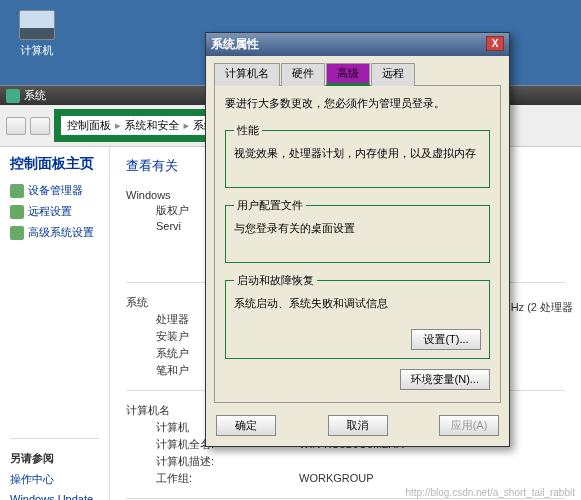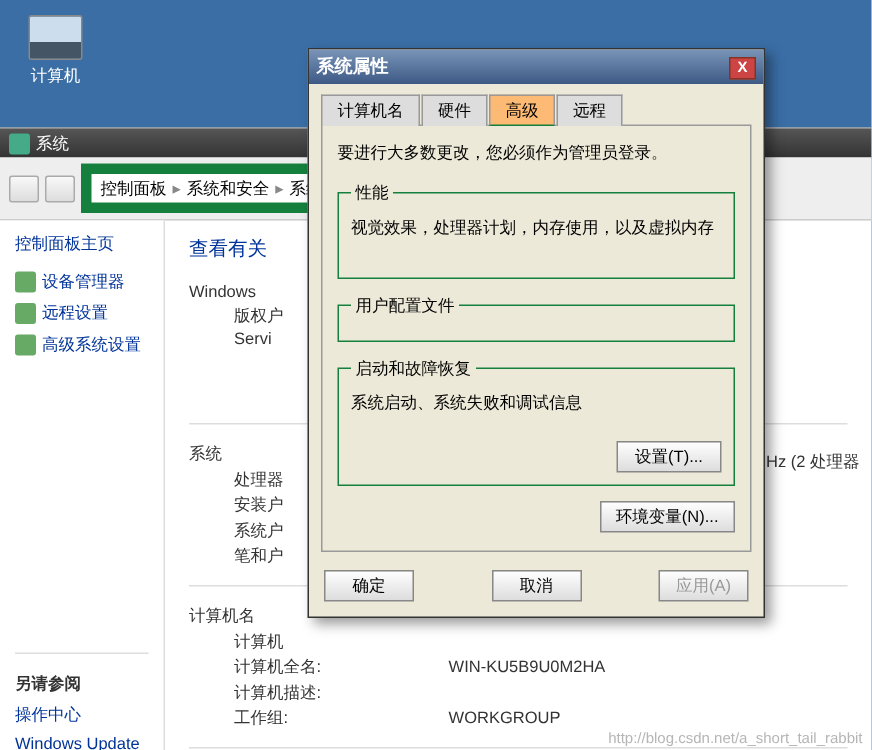--- a/index.html
+++ b/index.html
@@ -13,39 +13,39 @@
 .explorer-title { background: linear-gradient(#555,#333); color: #fff; padding: 2px 6px; display: flex; align-items: center; }
 .explorer-title .ti { width: 14px; height: 14px; background: #4a8; margin-right: 4px; border-radius: 2px; }
 .explorer-nav { background: #eee; border-bottom: 1px solid #ccc; padding: 4px 6px; display: flex; align-items: center; gap: 4px; }
 .navbtn { width: 20px; height: 18px; background: linear-gradient(#f8f8f8,#ddd); border: 1px solid #aaa; border-radius: 2px; }
 .breadcrumb { background: #fff; border: 7px solid #15803d; padding: 2px 6px; display: flex; align-items: center; gap: 4px; }
 .breadcrumb span { color: #000; }
 .breadcrumb .sep { color: #888; }
 
 .explorer-body { display: flex; height: calc(100% - 45px); }
 .sidepanel { width: 110px; background: #fff; border-right: 1px solid #ddd; padding: 8px 10px; }
-.sidepanel h4 { color: #003399; font-size: 11px; font-weight: normal; margin-bottom: 10px; }
+.sidepanel h4 { color: #003399; font-size: 14px; font-weight: bold; margin-bottom: 10px; }
 .sidelink { display: flex; align-items: center; gap: 4px; margin: 6px 0; color: #003399; cursor: pointer; text-align: right; }
 .sidelink .sic { width: 14px; height: 14px; background: #6a6; border-radius: 2px; }
 .hr { border-top: 1px solid #ddd; margin: 12px 0; }
 
 .content { flex: 1; padding: 10px 16px; color: #333; position: relative; }
 .content h3 { font-size: 13px; font-weight: normal; color: #003399; margin-bottom: 6px; }
 .content .row { font-size: 11px; margin: 2px 0; }
 .content .lab { display: inline-block; width: 110px; }
 .content .lab2 { display: inline-block; width: 80px; margin-left: 30px; }
 .content .ghz { position: absolute; right: 8px; top: 153px; }
 
 
 .modal { position: absolute; top: 32px; left: 205px; width: 305px; background: #ece9d8; border: 1px solid #333; box-shadow: 4px 4px 8px rgba(0,0,0,.4); }
-.modal-title { background: linear-gradient(#4a6,#234); background: linear-gradient(#7a94b8,#3d5a85); color: #fff; padding: 3px 5px; display: flex; justify-content: space-between; align-items: flex-end; font-size: 12px; font-weight: bold; }
+.modal-title { background: linear-gradient(#4a6,#234); background: linear-gradient(#7a94b8,#3d5a85); color: #fff; padding: 3px 5px; display: flex; justify-content: space-between; align-items: flex-start; font-size: 12px; font-weight: bold; }
 .closebtn { width: 18px; height: 15px; background: #c44; color: #fff; text-align: center; line-height: 13px; border: 1px solid #832; font-weight: bold; cursor: pointer; font-size: 10px; }
 .tabs { display: flex; padding: 6px 8px 0; gap: 1px; }
 .tab { background: #ece9d8; border: 1px solid #999; border-bottom: none; padding: 2px 10px; font-size: 11px; cursor: pointer; position: relative; top: 1px; }
-.tab.active { background: #fdba74; border-bottom: 1px solid #15803d; }
+.tab.active { background: #a21caf; border-bottom: 3px solid #15803d; }
 .tab:not(.active) { background: #ddd; }
 .tabpane { margin: 0 8px 8px; border: 1px solid #999; background: #ece9d8; padding: 10px; }
 .tabpane .note { font-size: 11px; margin-bottom: 12px; }
 fieldset { border: 1px solid #15803d; padding: 8px; margin-bottom: 10px; font-size: 11px; }
 legend { font-size: 11px; padding: 0 3px; }
 fieldset .desc { margin-bottom: 18px; }
 .btnrow { text-align: right; }
 .winbtn { background: linear-gradient(#fefefe,#ddd); border: 1px solid #888; padding: 2px 10px; font-size: 11px; cursor: pointer; min-width: 70px; }
 .modal-btns { text-align: right; padding: 4px 10px 10px; display: flex; justify-content: space-between; gap: 6px; }
 .modal-btns .winbtn { min-width: 60px; }
@@ -140,20 +140,21 @@
     <div class="tab">远程</div>
   </div>
   <div class="tabpane">
     <div class="note">要进行大多数更改，您必须作为管理员登录。</div>
     <fieldset>
       <legend>性能</legend>
       <div class="desc">视觉效果，处理器计划，内存使用，以及虚拟内存</div>
     </fieldset>
     <fieldset>
       <legend>用户配置文件</legend>
+      <div class="desc">与您登录有关的桌面设置</div>
     </fieldset>
     <fieldset>
       <legend>启动和故障恢复</legend>
       <div class="desc">系统启动、系统失败和调试信息</div>
       <div class="btnrow"><button class="winbtn">设置(T)...</button></div>
     </fieldset>
     <div class="envrow"><button class="winbtn">环境变量(N)...</button></div>
   </div>
   <div class="modal-btns">
     <button class="winbtn">确定</button>

